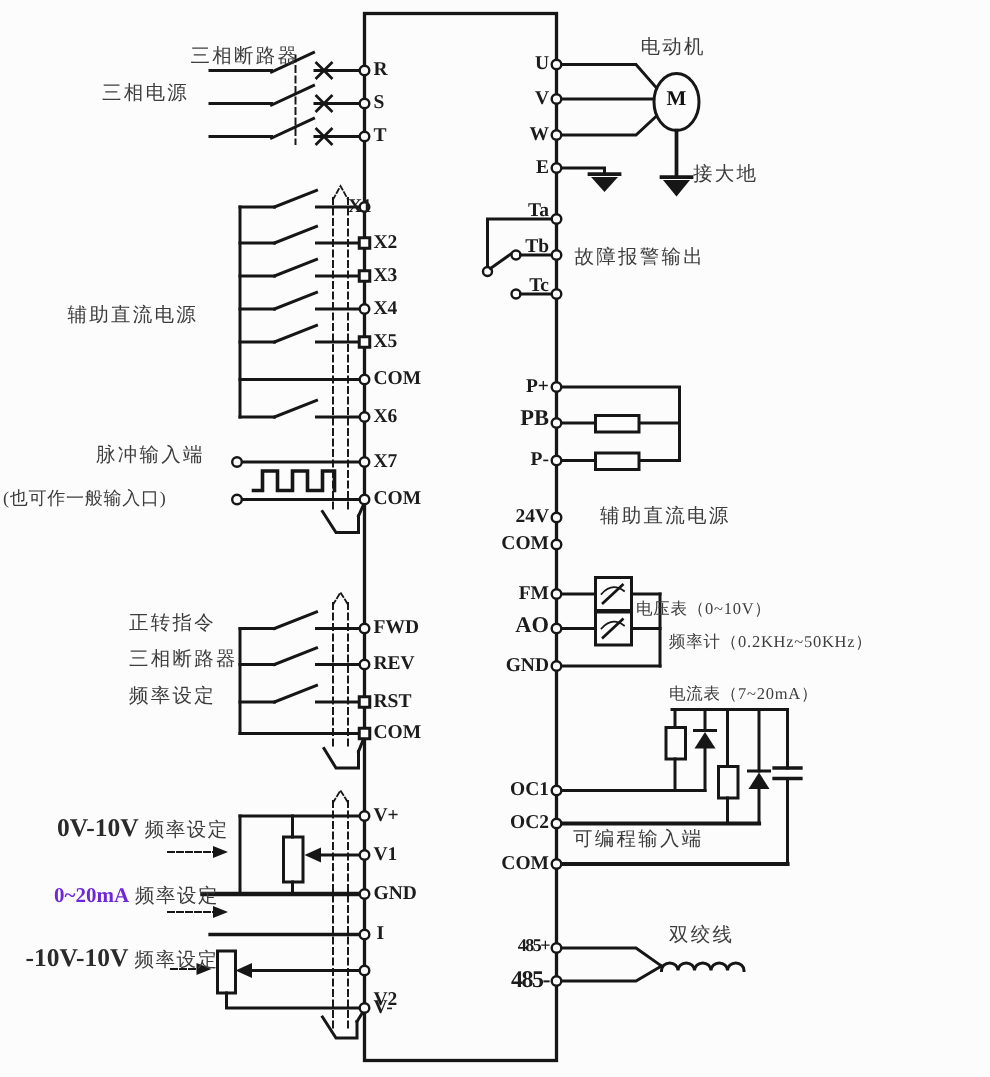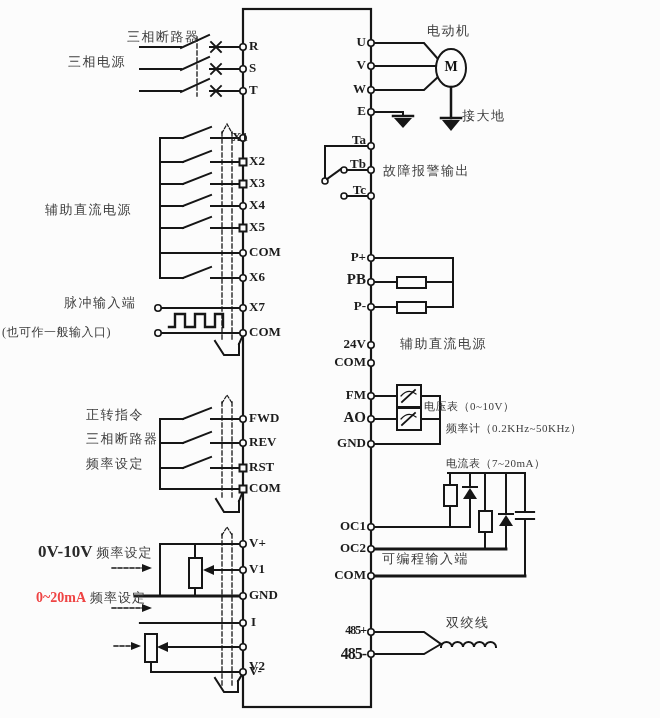--- a/index.html
+++ b/index.html
@@ -7,21 +7,21 @@
     position:relative;width:660px;height:718px;background:#fcfcfc;overflow:hidden;
     font-family:"Liberation Serif","DejaVu Serif",serif;
   }
   svg{position:absolute;left:0;top:0;}
   .lbl{position:absolute;white-space:nowrap;line-height:1.05;}
   .term{font-size:13px;font-weight:bold;color:#1c1c1c;}
   .term-r{text-align:right;}
   .cn{font-size:13px;color:#3d3d3d;letter-spacing:1.5px;}
   .cn-s{font-size:11px;color:#3d3d3d;letter-spacing:0.5px;margin-top:32px;}
   .big{font-size:17px;font-weight:bold;color:#2a2a2a;letter-spacing:0;}
-  .med{font-size:14px;font-weight:bold;color:#ef4444;letter-spacing:0;}
+  .med{font-size:14px;font-weight:bold;color:#6d28d9;letter-spacing:0;}
   .mix .suffix{font-size:13px;color:#3d3d3d;letter-spacing:1px;margin-top:32px;}
   .motor-m{font-size:14px;font-weight:bold;color:#111;}
 </style>
 </head>
 <body>
 
 <div class="canvas">
 
 <svg width="660" height="718" viewBox="0 0 660 718" stroke="#161616" fill="none" stroke-linecap="square">
 
@@ -295,20 +295,24 @@
   <div class="lbl cn" style="left:86px;top:457px">频率设定</div>
 
   <div class="lbl mix" style="left:38px;top:543px">
     <span class="big">0V-10V</span>
     <span class="suffix">频率设定</span>
   </div>
   <div class="lbl mix" style="left:36px;top:589px">
     <span class="med">0~20mA</span>
     <span class="suffix">频率设定</span>
   </div>
+  <div class="lbl mix" style="left:17px;top:630px">
+    <span class="big">-10V-10V</span>
+    <span class="suffix">频率设定</span>
+  </div>
 
   <div class="lbl cn" style="left:427px;top:24px">电动机</div>
   <div class="lbl motor-m" style="left:443px;top:60px;width:16px;text-align:center">M</div>
   <div class="lbl cn" style="left:462px;top:109px">接大地</div>
   <div class="lbl cn" style="left:383px;top:164px">故障报警输出</div>
   <div class="lbl cn" style="left:400px;top:337px">辅助直流电源</div>
   <div class="lbl cn-s" style="left:424px;top:369px">电压表（0~10V）</div>
   <div class="lbl cn-s" style="left:446px;top:391px">频率计（0.2KHz~50KHz）</div>
   <div class="lbl cn-s" style="left:446px;top:426px">电流表（7~20mA）</div>
   <div class="lbl cn" style="left:382px;top:552px">可编程输入端</div>

